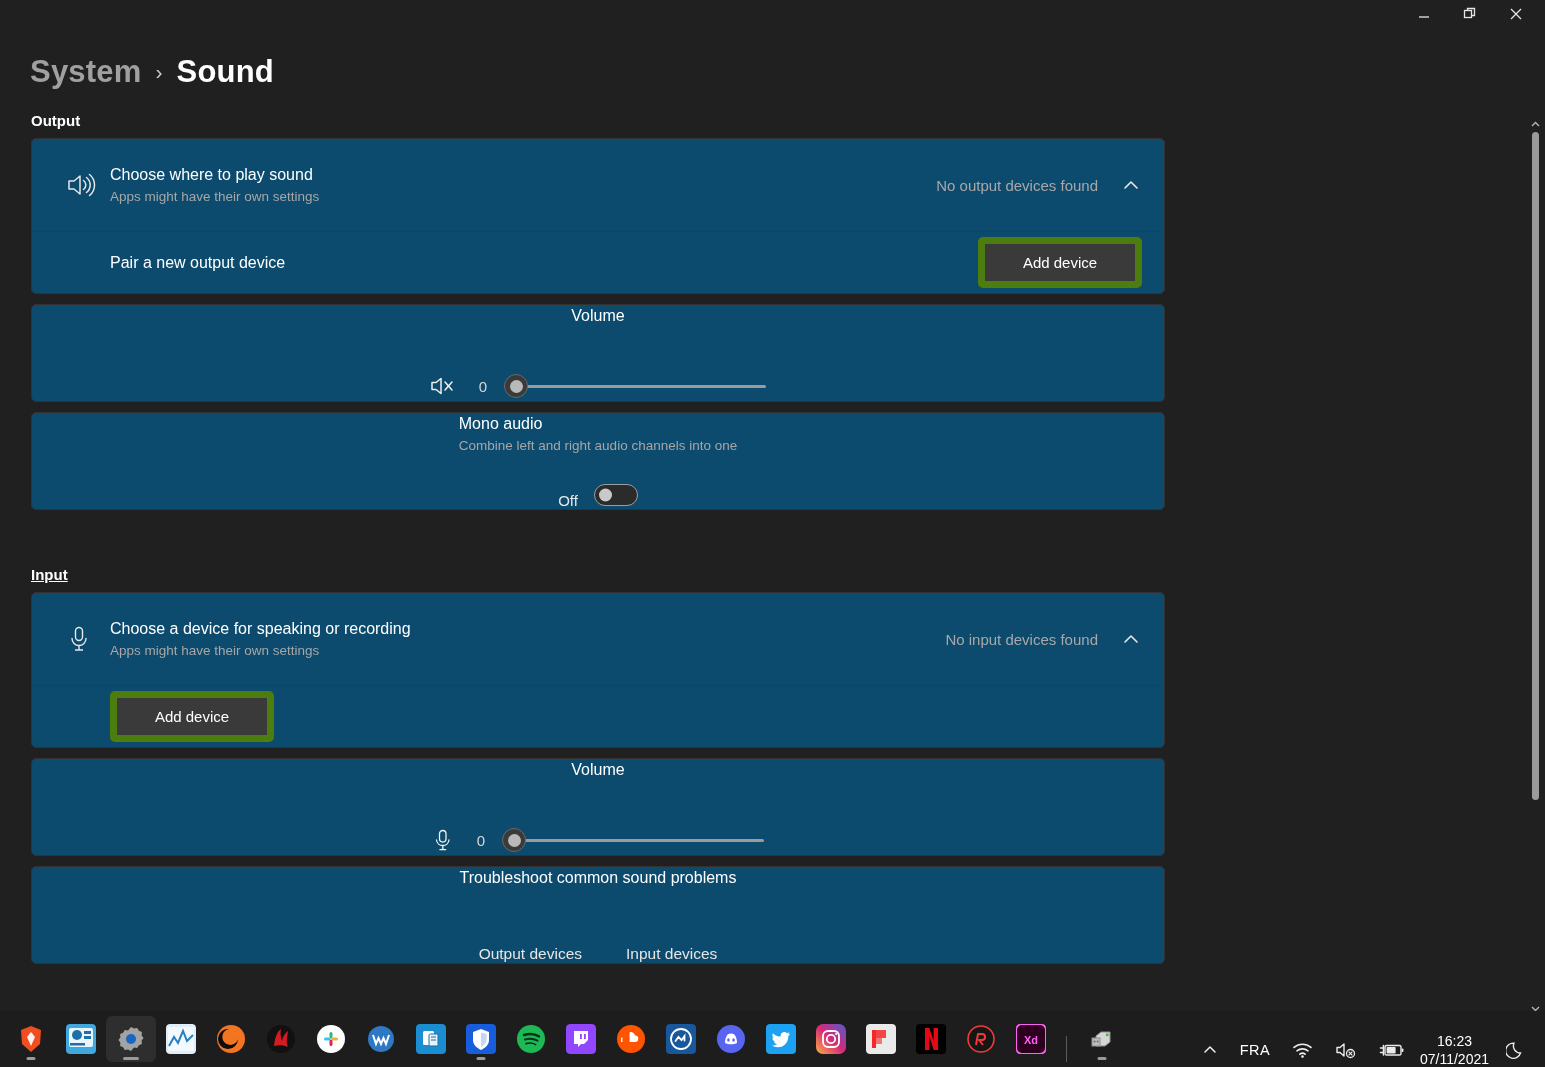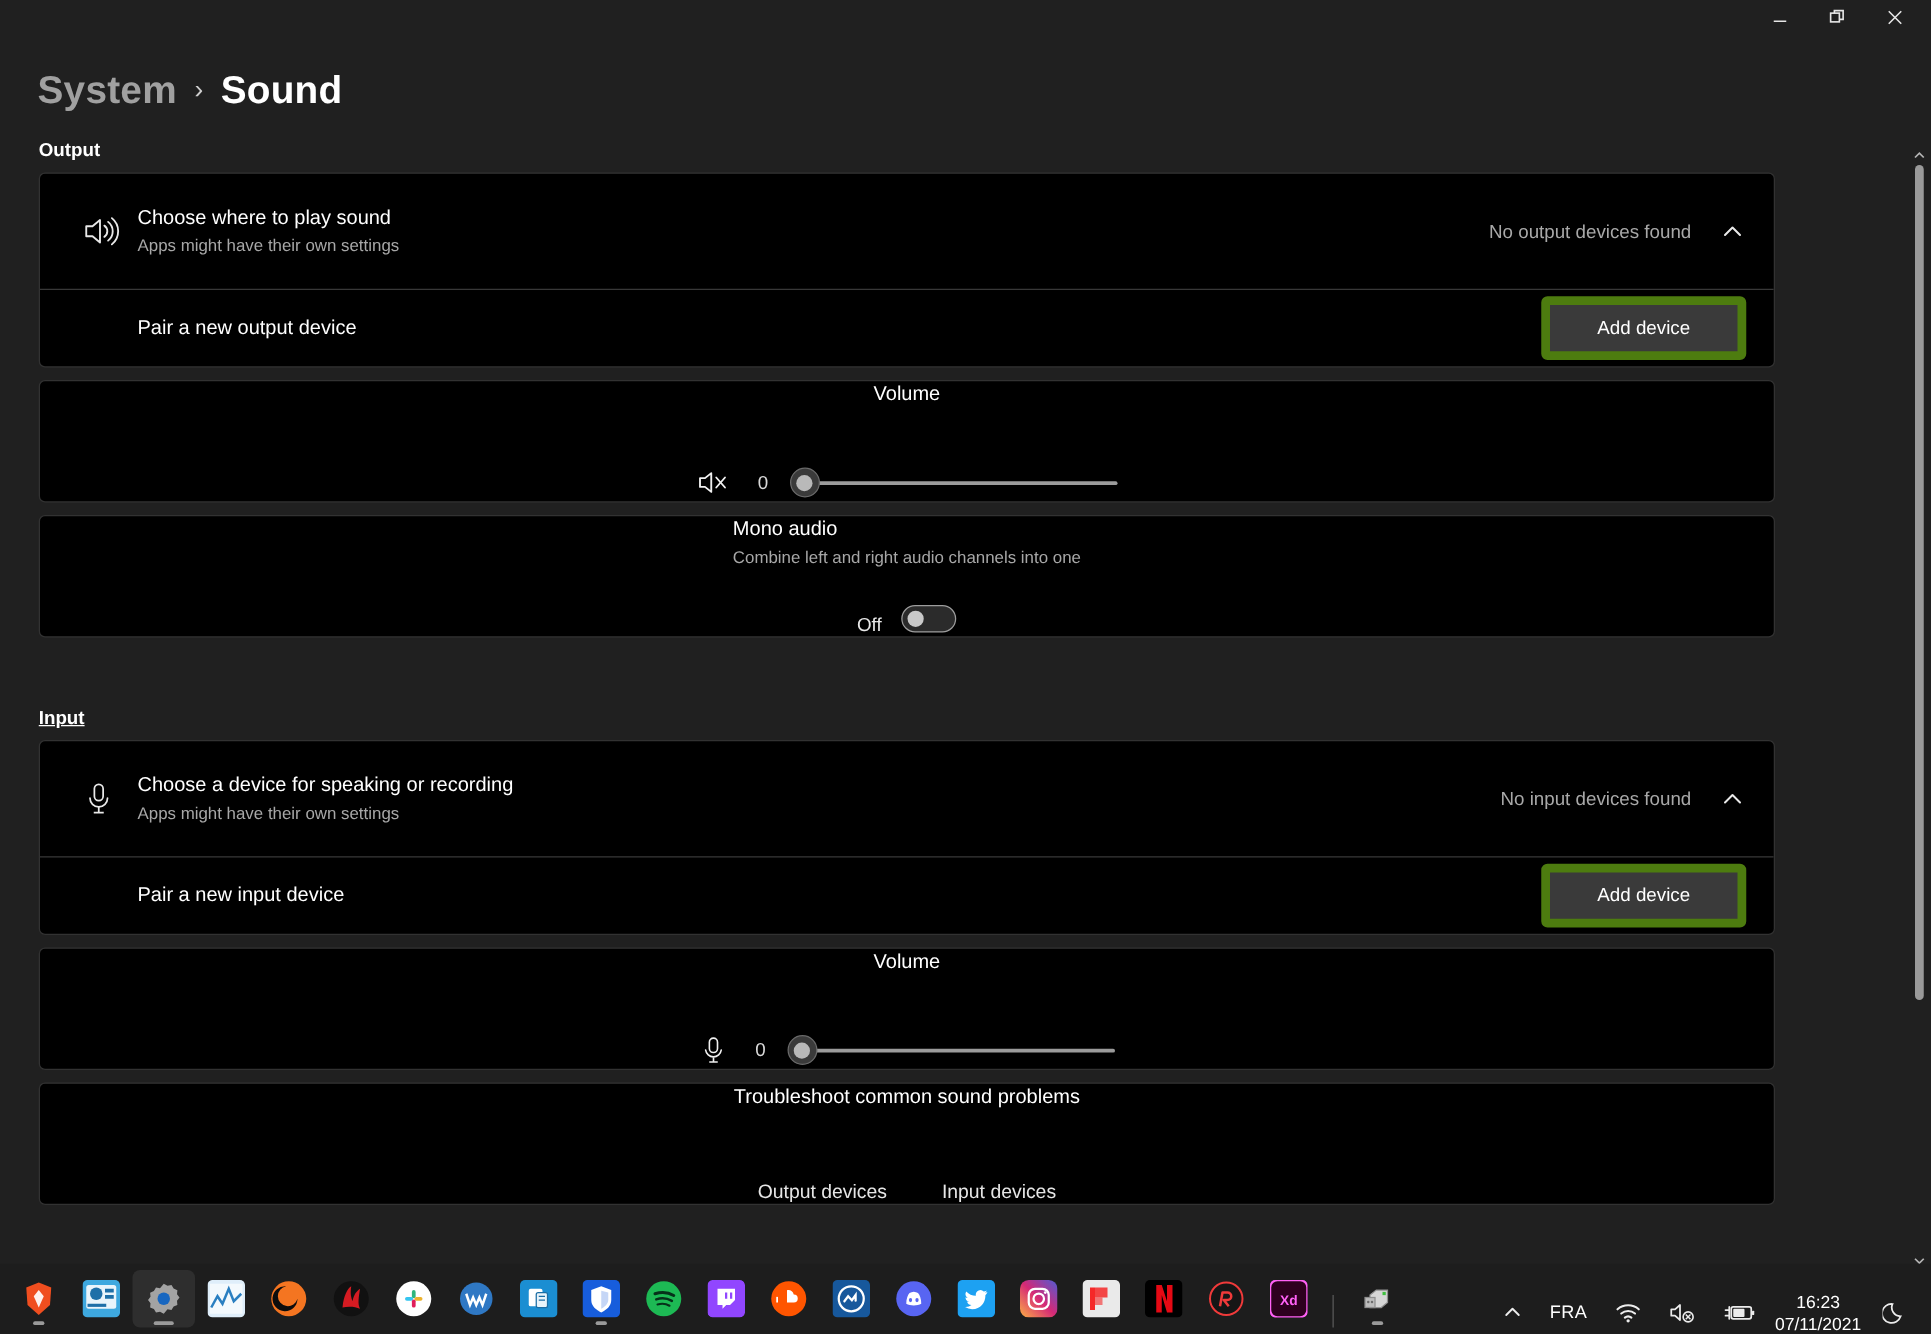--- a/index.html
+++ b/index.html
@@ -38,22 +38,22 @@
   .bc-current { font-size: 31px; font-weight: bold; color: #ffffff; letter-spacing: .2px;}
 
   .section-title {
     font-size: 15px; font-weight: bold; color: #ffffff;
     margin: 22px 0 9px 31px;
   }
   .section-title.adv { margin-top: 42px; }
   .section-title.input { margin-top: 56px; text-decoration: underline; }
 
   .card {
-    margin-left: 31px; width: 1389px;
-    background: #000000; border: 1px solid #323232; border-radius: 5px;
+    margin-left: 31px; width: 1134px;
+    background: #0c4a6e; border: 1px solid #323232; border-radius: 5px;
     overflow: hidden;
   }
   .card + .card { margin-top: 10px; }
 
   .row {
     display: flex; align-items: center; padding: 0 22px;
     min-height: 62px; position: relative;
   }
   .row.device { min-height: 92px; padding-left: 22px; }
   .row.sub { min-height: 62px; border-top: 1px solid #383838; }
@@ -271,23 +271,20 @@
         <span class="statustext">No input devices found</span>
         <span class="chev">
           <svg width="22" height="22" viewBox="0 0 22 22">
               <polyline points="5,14 11,8 17,14" fill="none" stroke="currentColor" stroke-width="1.6" stroke-linecap="round" stroke-linejoin="round"></polyline>
             </svg>
         </span>
       </div>
     </div>
     <div class="row sub">
       <div class="leadicon"></div>
-      <div class="rowtexts">
-        <div class="rowtitle plain">Pair a new input device</div>
-      </div>
       <button class="btn">Add device</button>
     </div>
   </div>
 
   <div class="card">
     <div class="row tall">
       <div class="rowtexts">
         <div class="rowtitle plain">Volume</div>
       </div>
       <div class="sliderwrap">

